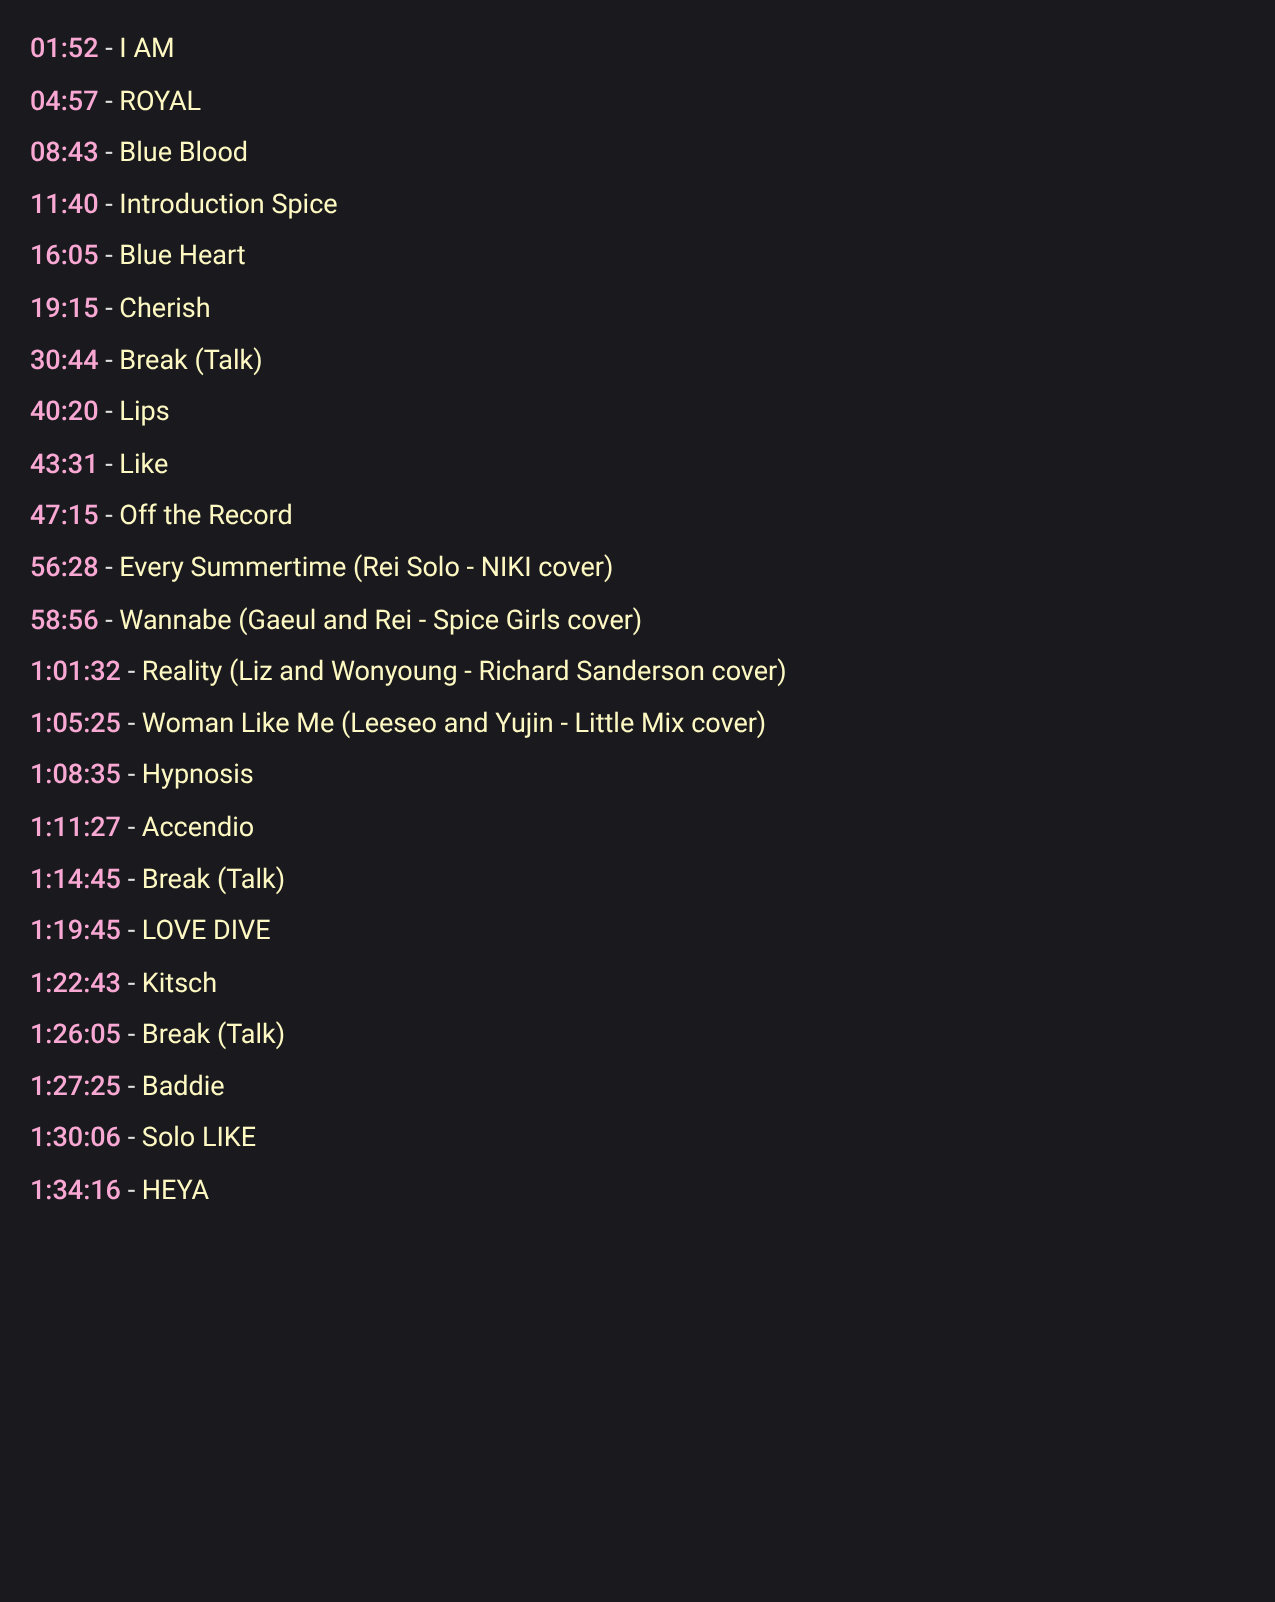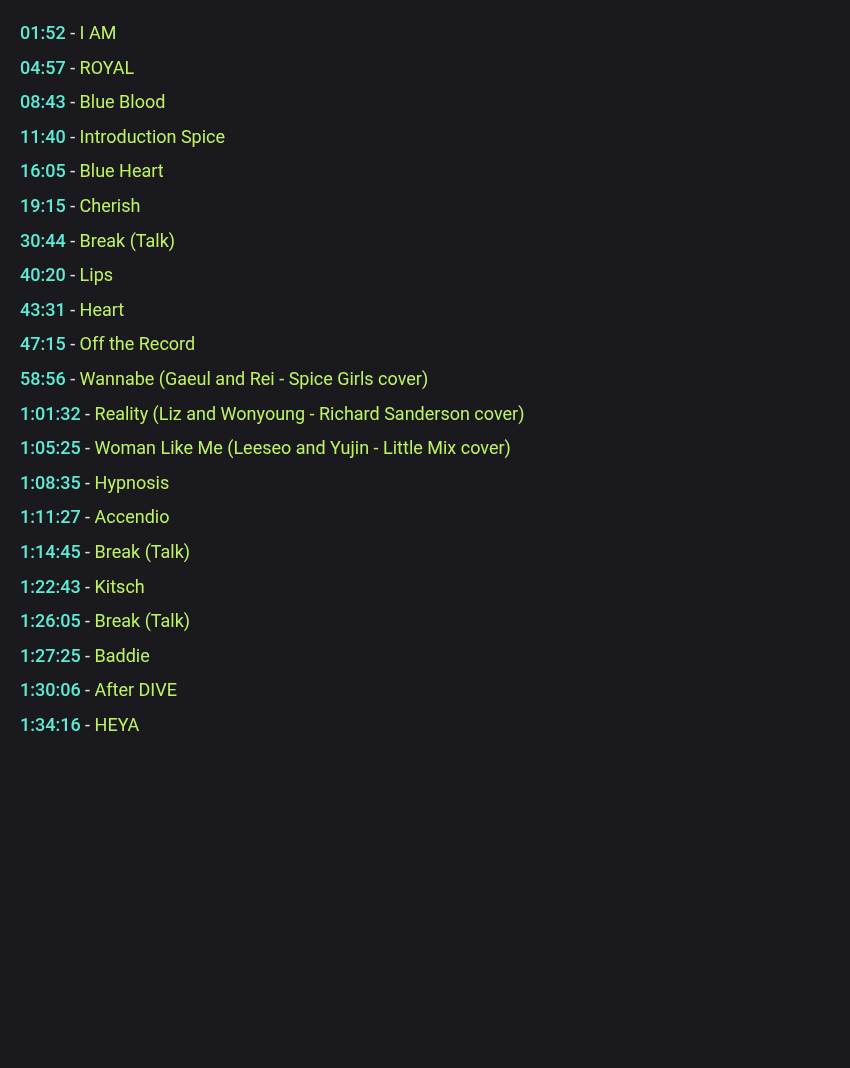--- a/index.html
+++ b/index.html
@@ -22,50 +22,52 @@
     .track-list {
       list-style: none;
     }
 
     .track-item {
       display: block;
       padding: 2px 0;
     }
 
     .timestamp {
-      color: #5eead4;
+      color: #f9a8d4;
       font-weight: 500;
     }
 
     .separator {
       color: #e0e0e0;
     }
 
     .track-name {
-      color: #bef264;
+      color: #fef9c3;
     }
   </style>
 </head>
 <body>
 
 <ul class="track-list" id="track-list">
 <li class="track-item"><span class="timestamp">01:52</span><span class="separator"> - </span><span class="track-name">I AM</span></li>
     <li class="track-item"><span class="timestamp">04:57</span><span class="separator"> - </span><span class="track-name">ROYAL</span></li>
     <li class="track-item"><span class="timestamp">08:43</span><span class="separator"> - </span><span class="track-name">Blue Blood</span></li>
     <li class="track-item"><span class="timestamp">11:40</span><span class="separator"> - </span><span class="track-name">Introduction Spice</span></li>
     <li class="track-item"><span class="timestamp">16:05</span><span class="separator"> - </span><span class="track-name">Blue Heart</span></li>
     <li class="track-item"><span class="timestamp">19:15</span><span class="separator"> - </span><span class="track-name">Cherish</span></li>
     <li class="track-item"><span class="timestamp">30:44</span><span class="separator"> - </span><span class="track-name">Break (Talk)</span></li>
     <li class="track-item"><span class="timestamp">40:20</span><span class="separator"> - </span><span class="track-name">Lips</span></li>
-    <li class="track-item"><span class="timestamp">43:31</span><span class="separator"> - </span><span class="track-name">Heart</span></li>
+    <li class="track-item"><span class="timestamp">43:31</span><span class="separator"> - </span><span class="track-name">Like</span></li>
     <li class="track-item"><span class="timestamp">47:15</span><span class="separator"> - </span><span class="track-name">Off the Record</span></li>
+    <li class="track-item"><span class="timestamp">56:28</span><span class="separator"> - </span><span class="track-name">Every Summertime (Rei Solo - NIKI cover)</span></li>
     <li class="track-item"><span class="timestamp">58:56</span><span class="separator"> - </span><span class="track-name">Wannabe (Gaeul and Rei - Spice Girls cover)</span></li>
     <li class="track-item"><span class="timestamp">1:01:32</span><span class="separator"> - </span><span class="track-name">Reality (Liz and Wonyoung - Richard Sanderson cover)</span></li>
     <li class="track-item"><span class="timestamp">1:05:25</span><span class="separator"> - </span><span class="track-name">Woman Like Me (Leeseo and Yujin - Little Mix cover)</span></li>
     <li class="track-item"><span class="timestamp">1:08:35</span><span class="separator"> - </span><span class="track-name">Hypnosis</span></li>
     <li class="track-item"><span class="timestamp">1:11:27</span><span class="separator"> - </span><span class="track-name">Accendio</span></li>
     <li class="track-item"><span class="timestamp">1:14:45</span><span class="separator"> - </span><span class="track-name">Break (Talk)</span></li>
+    <li class="track-item"><span class="timestamp">1:19:45</span><span class="separator"> - </span><span class="track-name">LOVE DIVE</span></li>
     <li class="track-item"><span class="timestamp">1:22:43</span><span class="separator"> - </span><span class="track-name">Kitsch</span></li>
     <li class="track-item"><span class="timestamp">1:26:05</span><span class="separator"> - </span><span class="track-name">Break (Talk)</span></li>
     <li class="track-item"><span class="timestamp">1:27:25</span><span class="separator"> - </span><span class="track-name">Baddie</span></li>
-    <li class="track-item"><span class="timestamp">1:30:06</span><span class="separator"> - </span><span class="track-name">After DIVE</span></li>
+    <li class="track-item"><span class="timestamp">1:30:06</span><span class="separator"> - </span><span class="track-name">Solo LIKE</span></li>
     <li class="track-item"><span class="timestamp">1:34:16</span><span class="separator"> - </span><span class="track-name">HEYA</span></li>
   </ul>
 
 </body></html>

